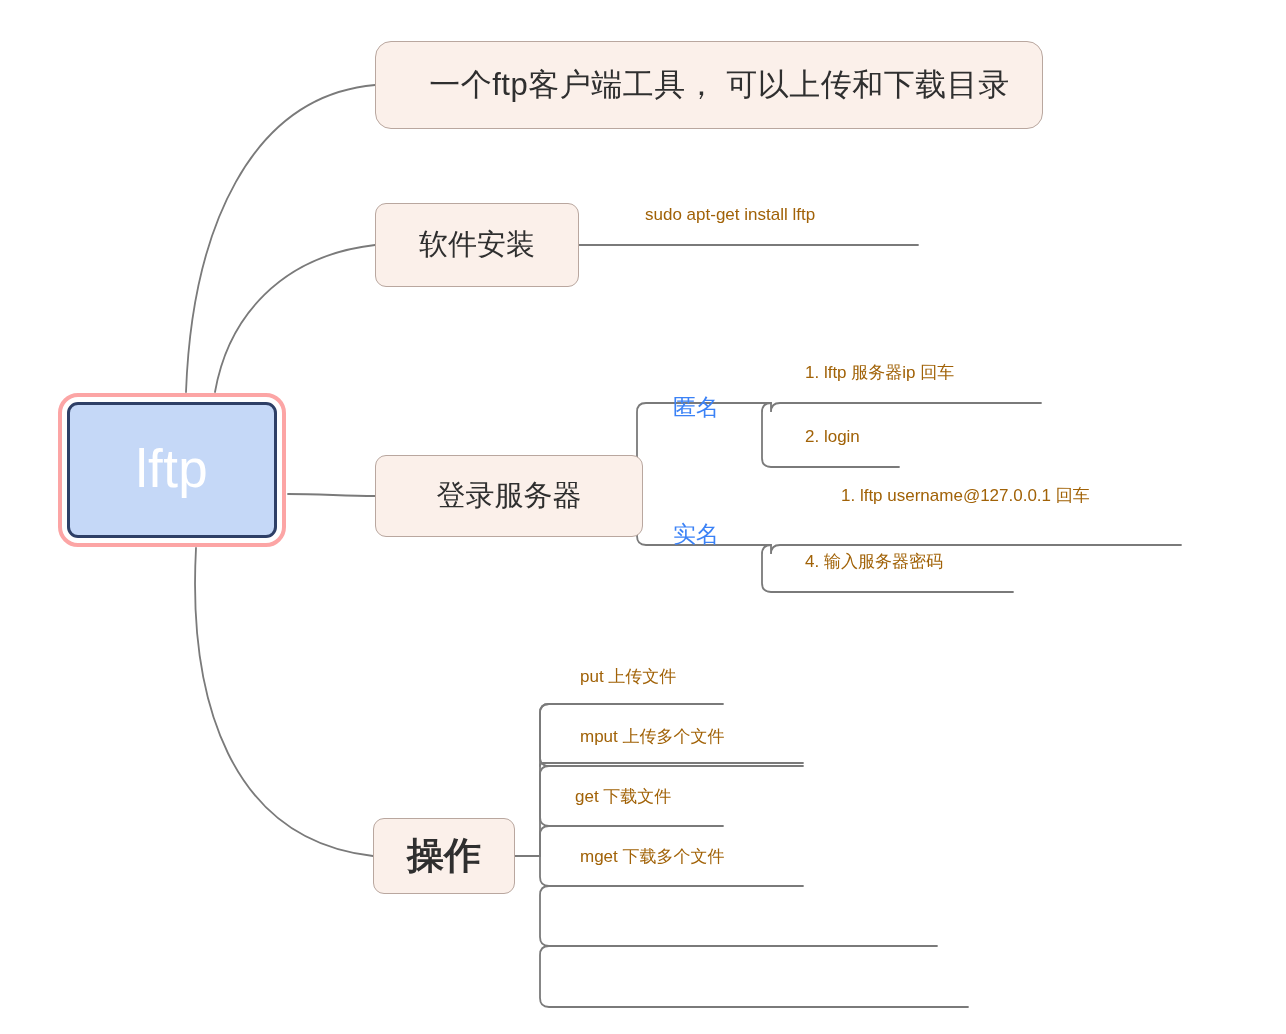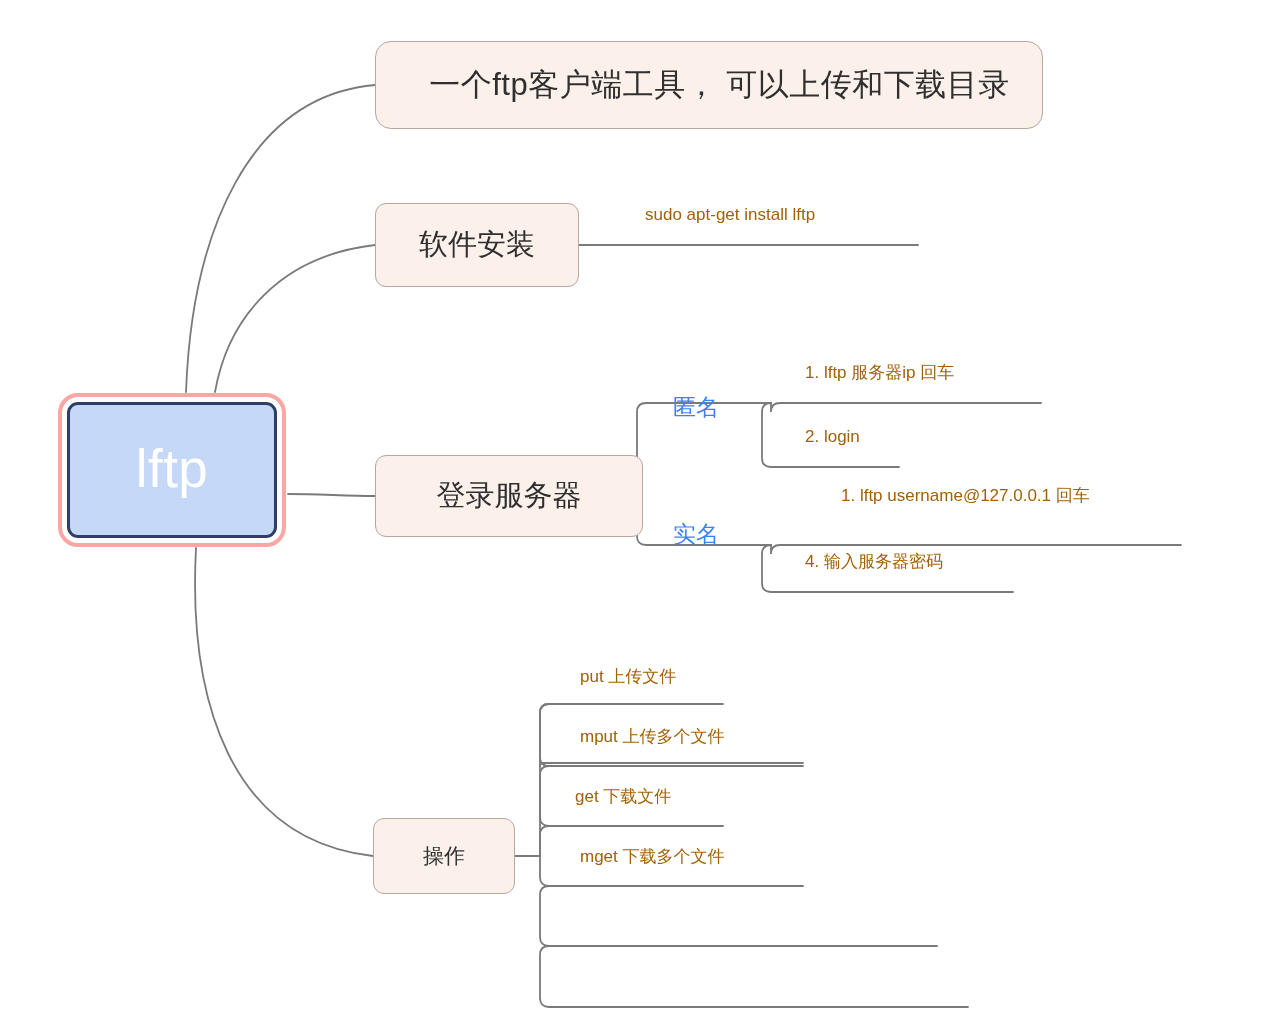--- a/index.html
+++ b/index.html
@@ -79,21 +79,21 @@
   #node-desc   { left: 375px; top: 41px;  width: 668px; height: 88px;  border-radius: 16px; }
   #node-desc .bn-label { font-size: 31px; letter-spacing: 0.5px; margin-left: 21px; }
 
   #node-install { left: 375px; top: 203px; width: 204px; height: 84px; }
   #node-install .bn-label { font-size: 29px; }
 
   #node-login  { left: 375px; top: 455px; width: 268px; height: 82px; }
   #node-login .bn-label { font-size: 29px; }
 
   #node-ops    { left: 373px; top: 818px; width: 142px; height: 76px; }
-  #node-ops .bn-label { font-size: 21px; }
+  #node-ops .bn-label { font-size: 37px; font-weight: bold; }
 
   
   .leaf {
     position: absolute;
     white-space: nowrap;
     color: #a16207;
     font-size: 17px;
     line-height: 1;
   }
 

